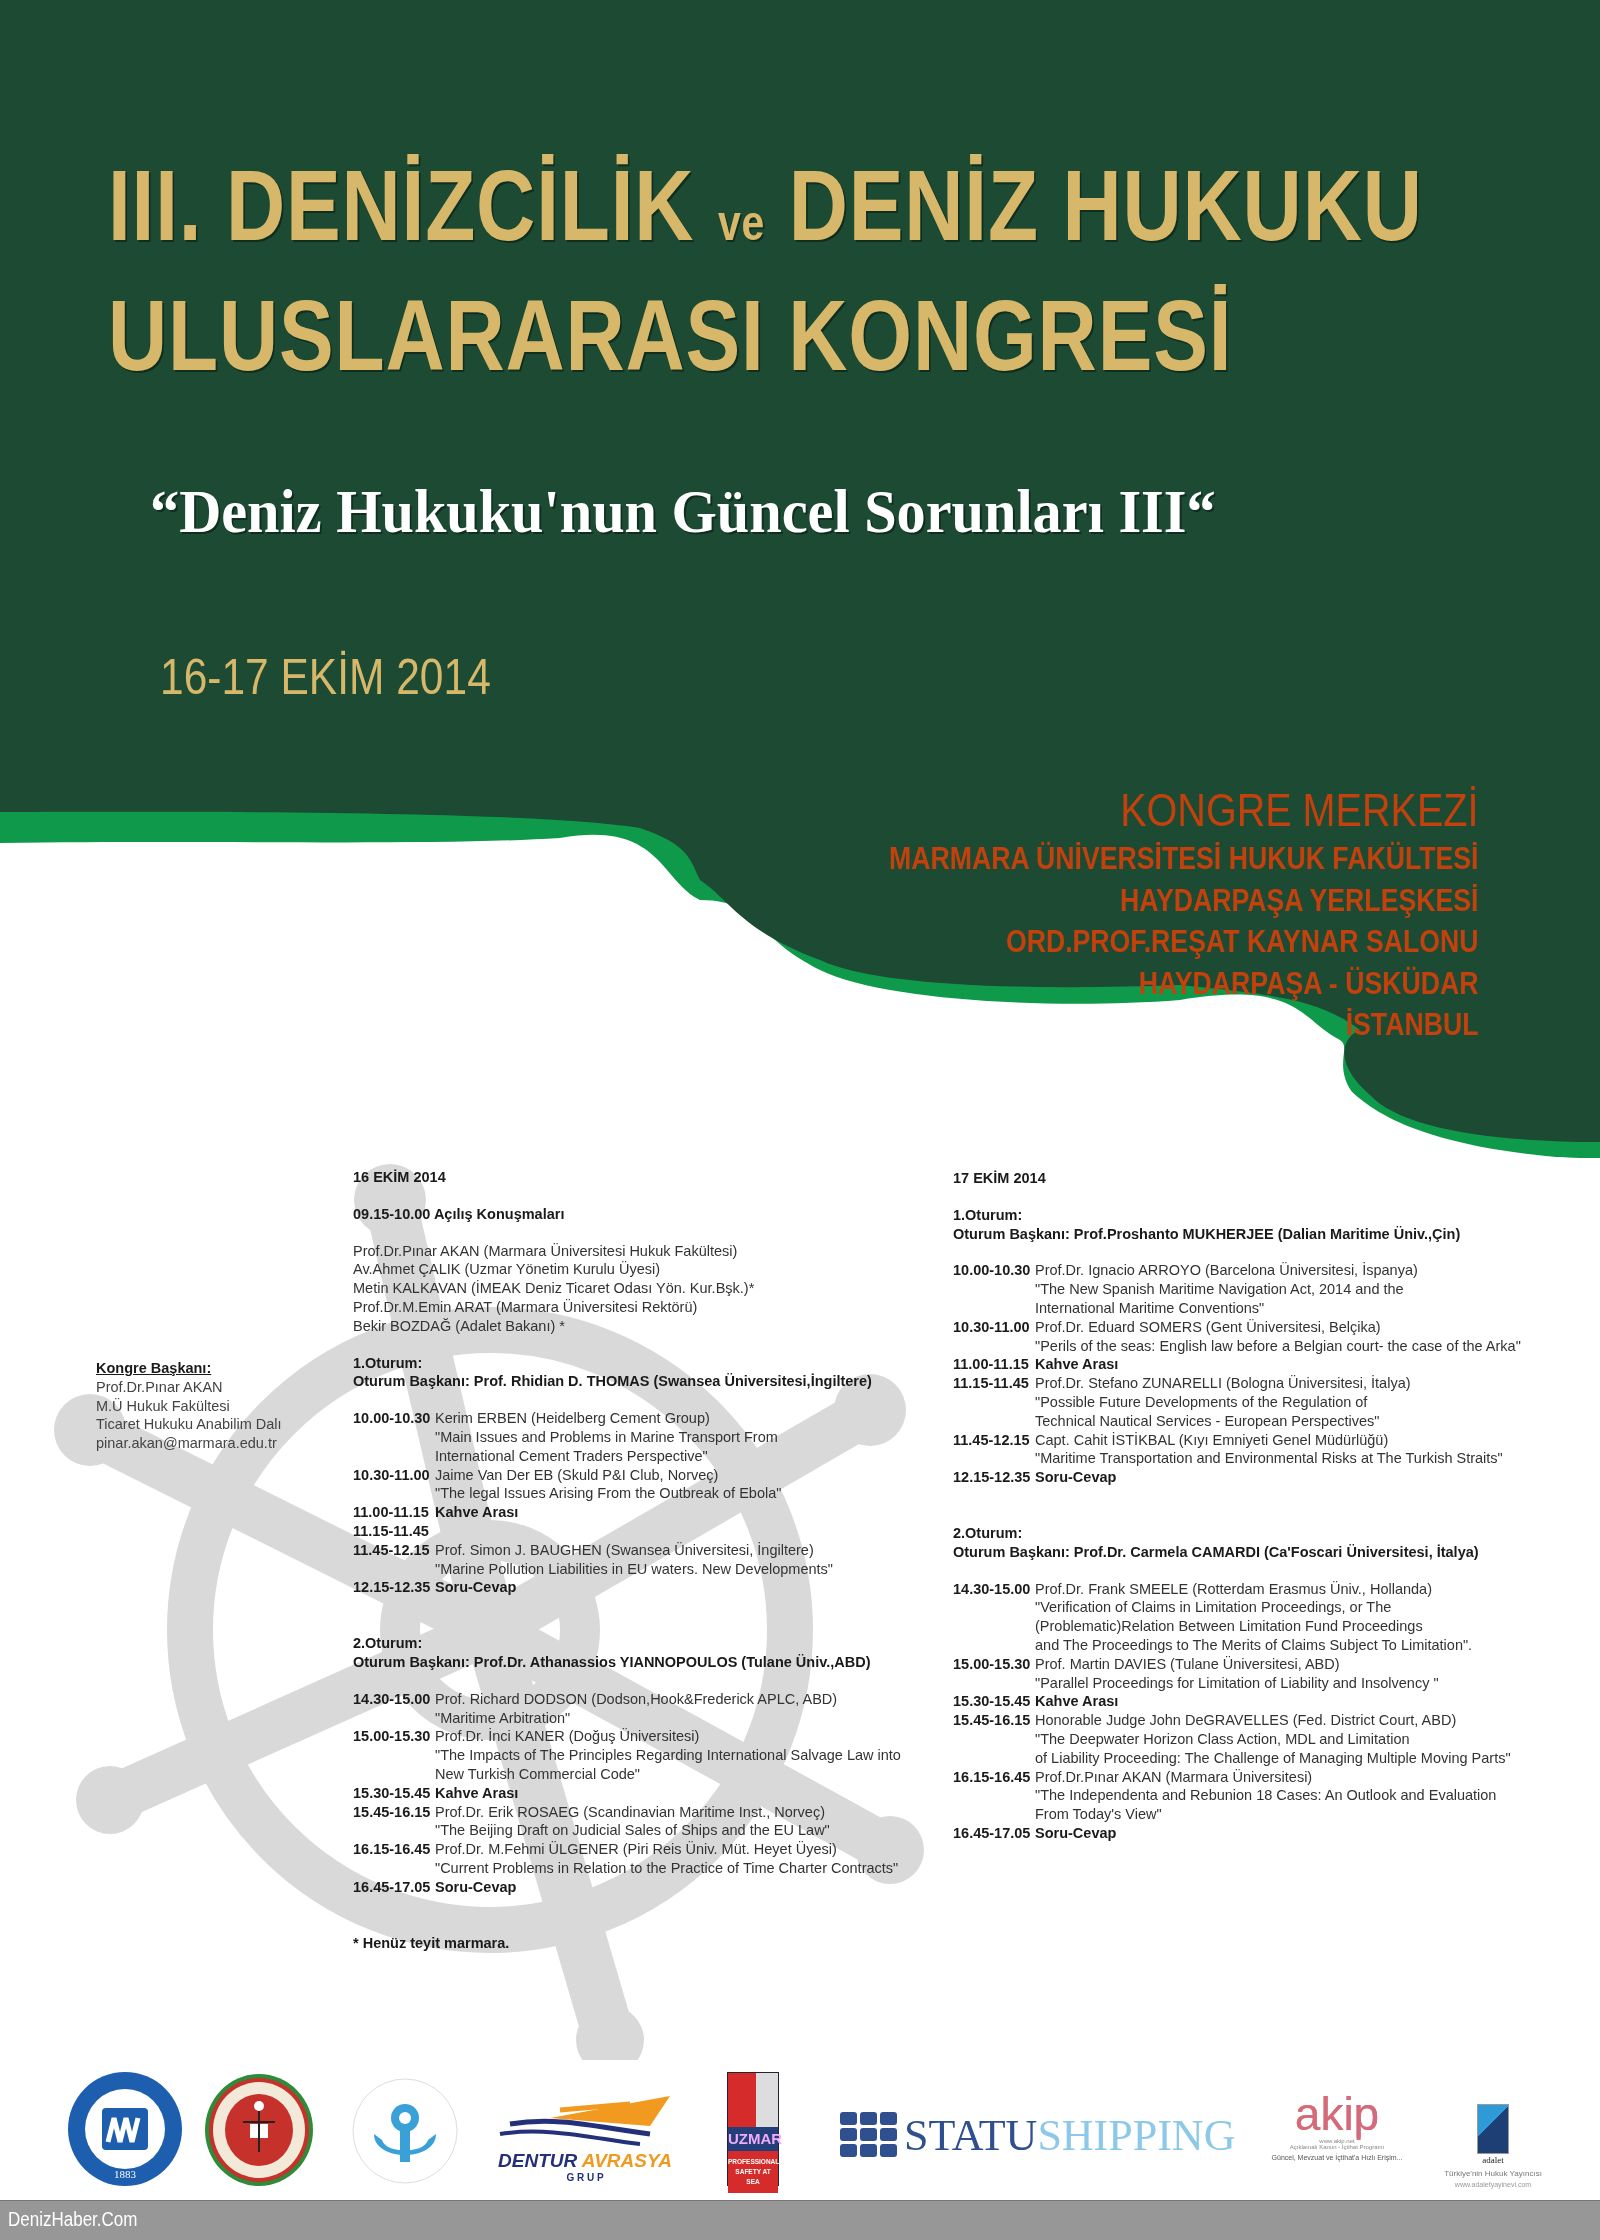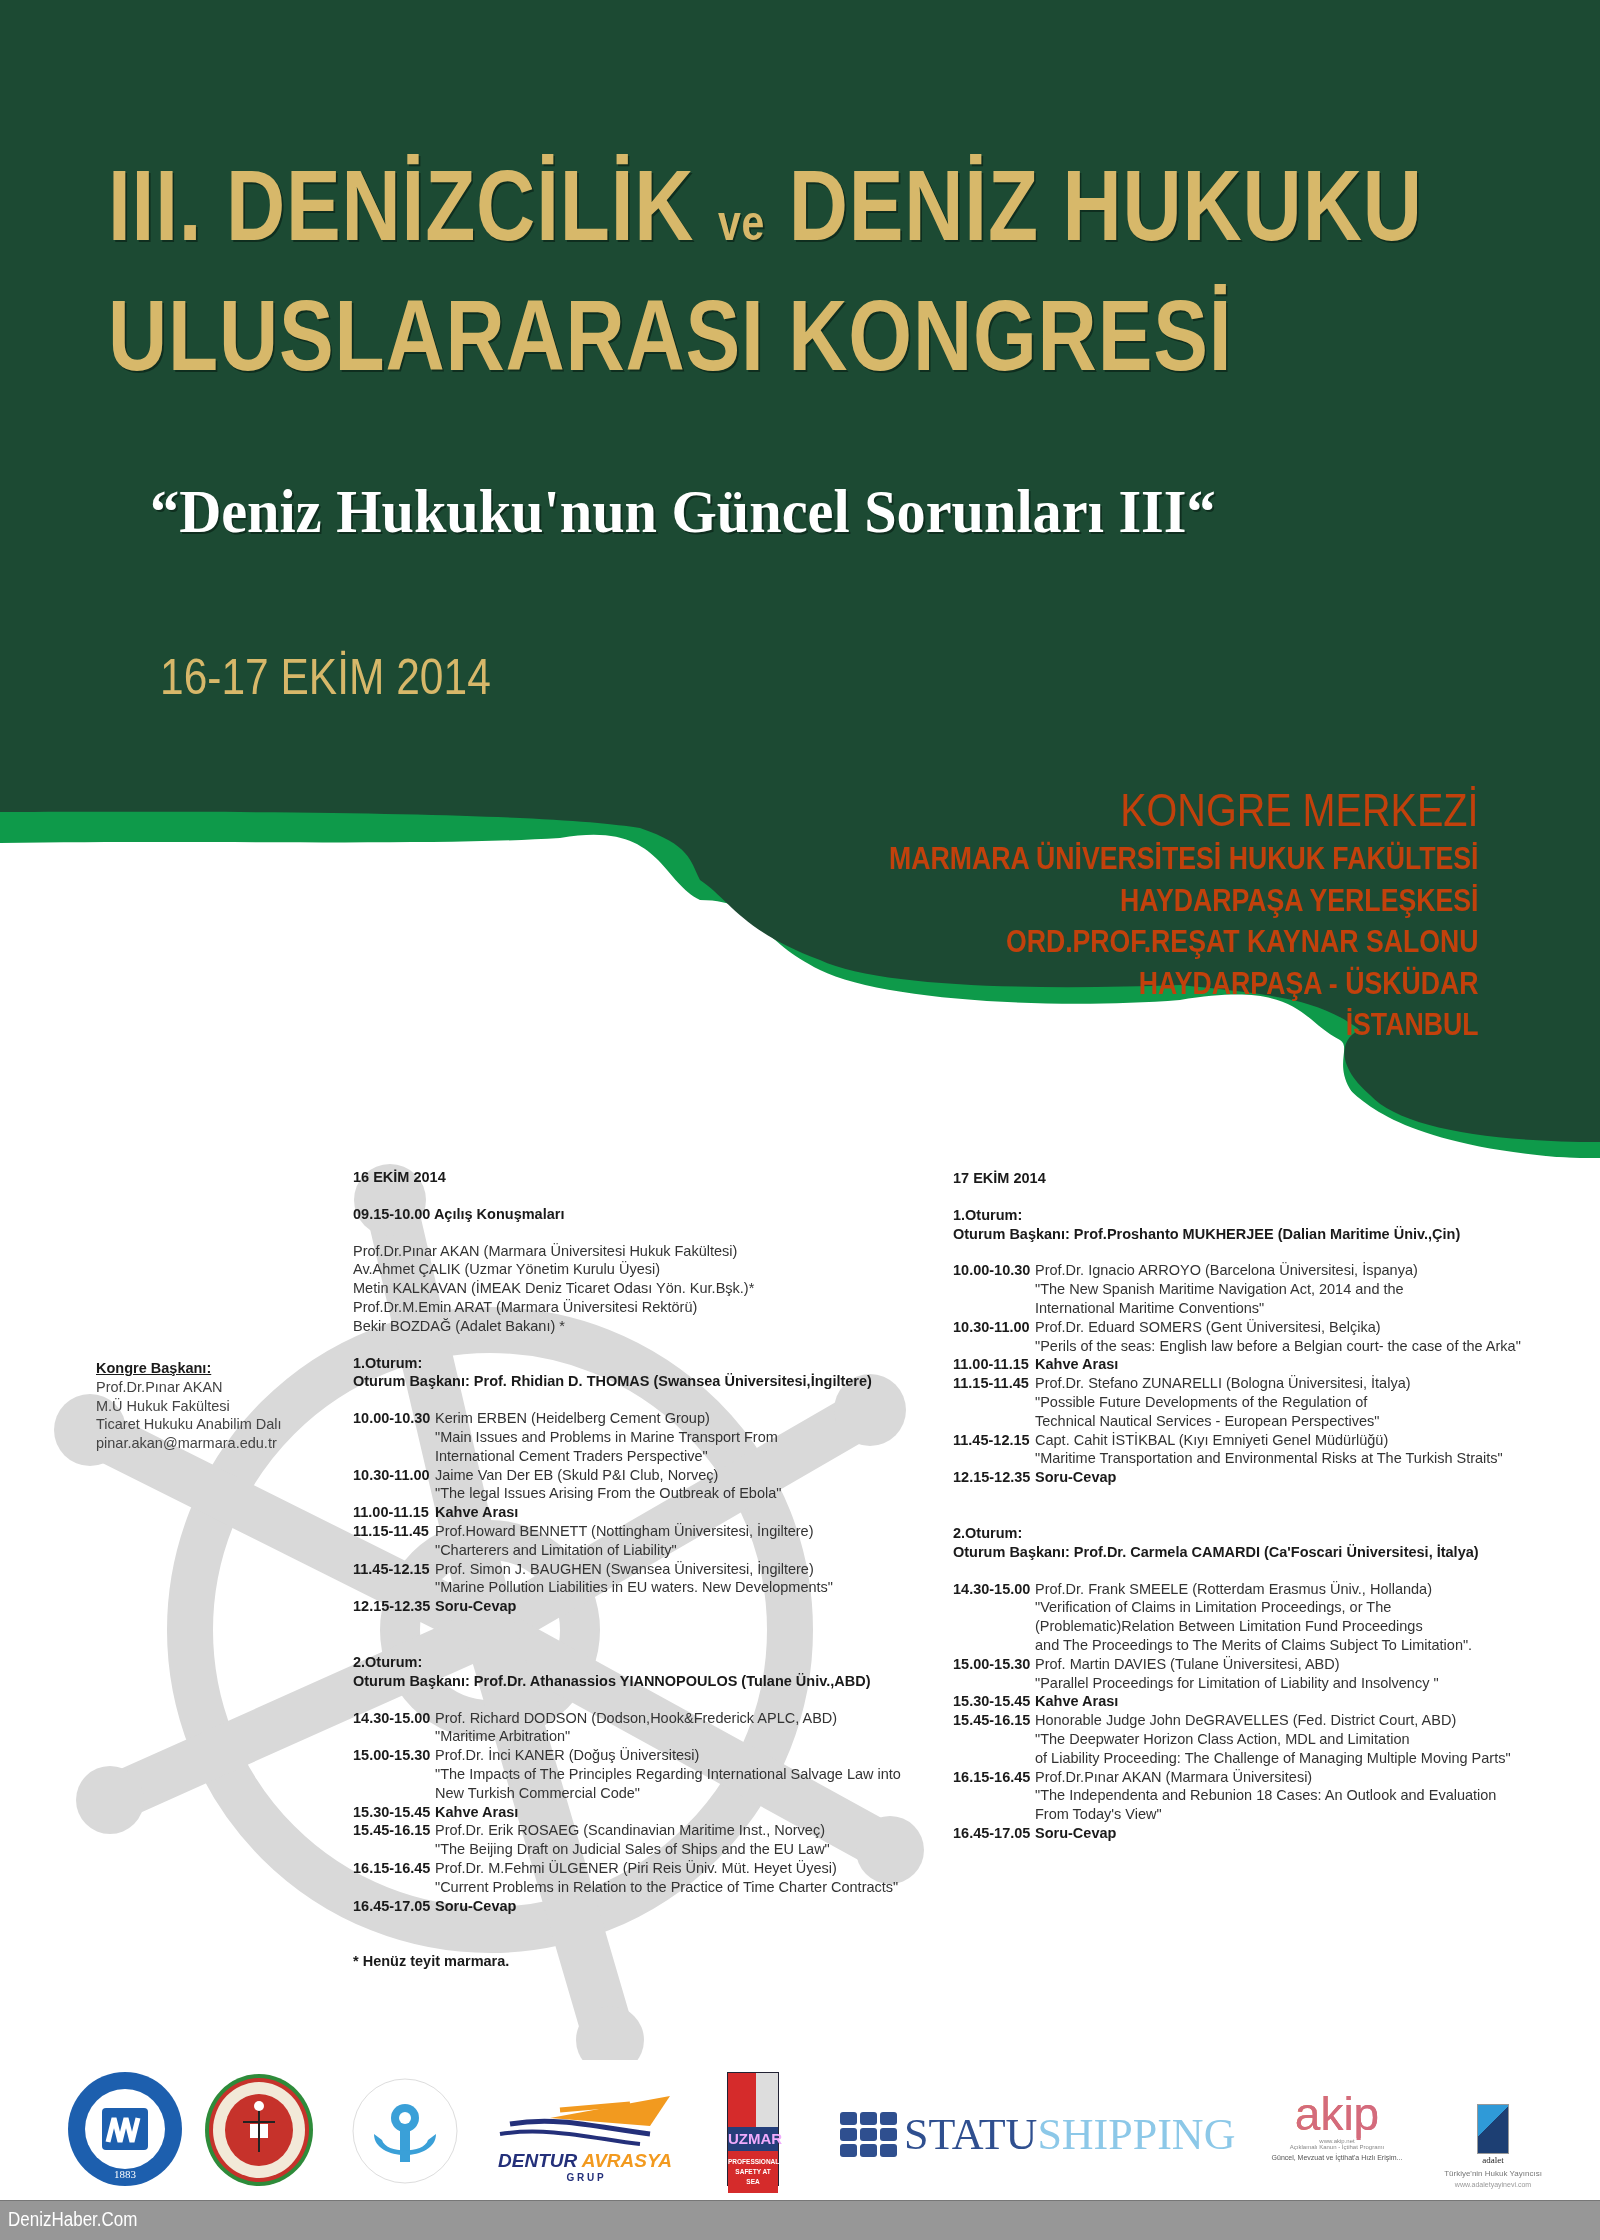--- a/index.html
+++ b/index.html
@@ -128,24 +128,20 @@
           </div>
         </div>
         <div class="row">
           <div class="tm">11.00-11.15</div>
           <div class="ct">
             <div class="b">Kahve Arası</div>
           </div>
         </div>
         <div class="row">
           <div class="tm">11.15-11.45</div>
-          <div class="ct">
-            <div>Prof.Howard BENNETT (Nottingham Üniversitesi, İngiltere)</div>
-            <div>"Charterers and Limitation of Liability"</div>
-          </div>
         </div>
         <div class="row">
           <div class="tm">11.45-12.15</div>
           <div class="ct">
             <div>Prof. Simon J. BAUGHEN (Swansea Üniversitesi, İngiltere)</div>
             <div>"Marine Pollution Liabilities in EU waters. New Developments"</div>
           </div>
         </div>
         <div class="row">
           <div class="tm">12.15-12.35</div>
@@ -351,21 +347,21 @@
 
     <div class="logo" style="left:727px;top:12px;width:50px;height:112px;border:1px solid #223;background:#fff">
       <div style="height:54px;background:linear-gradient(90deg,#d52b2b 55%,#ddd 55%)"></div>
       <div class="lt" style="background:#243e7a;color:#f0abfc;font-weight:bold;font-size:15px;text-align:center;height:24px;line-height:24px">UZMAR</div>
       <div class="lt" style="background:#d52b2b;color:#fff;font-weight:bold;font-size:6.5px;text-align:center;line-height:10px;padding:6px 0;">
         <div>PROFESSIONAL</div>
           <div>SAFETY AT SEA</div>
       </div>
     </div>
 
-    <div class="logo" style="left:838px;top:50px;width:410px;height:50px;display:flex;align-items:flex-end">
+    <div class="logo" style="left:838px;top:50px;width:410px;height:50px;display:flex;align-items:center">
       <svg width="62" height="50" viewBox="0 0 62 50">
         <g fill="#2f4f8f">
           <rect x="2" y="2" width="17" height="13" rx="3"></rect>
             <rect x="22" y="2" width="17" height="13" rx="3"></rect>
             <rect x="42" y="2" width="17" height="13" rx="3"></rect>
           <rect x="2" y="18" width="17" height="13" rx="3"></rect>
             <rect x="22" y="18" width="17" height="13" rx="3"></rect>
             <rect x="42" y="18" width="17" height="13" rx="3"></rect>
           <rect x="2" y="34" width="17" height="13" rx="3"></rect>
             <rect x="22" y="34" width="17" height="13" rx="3"></rect>

